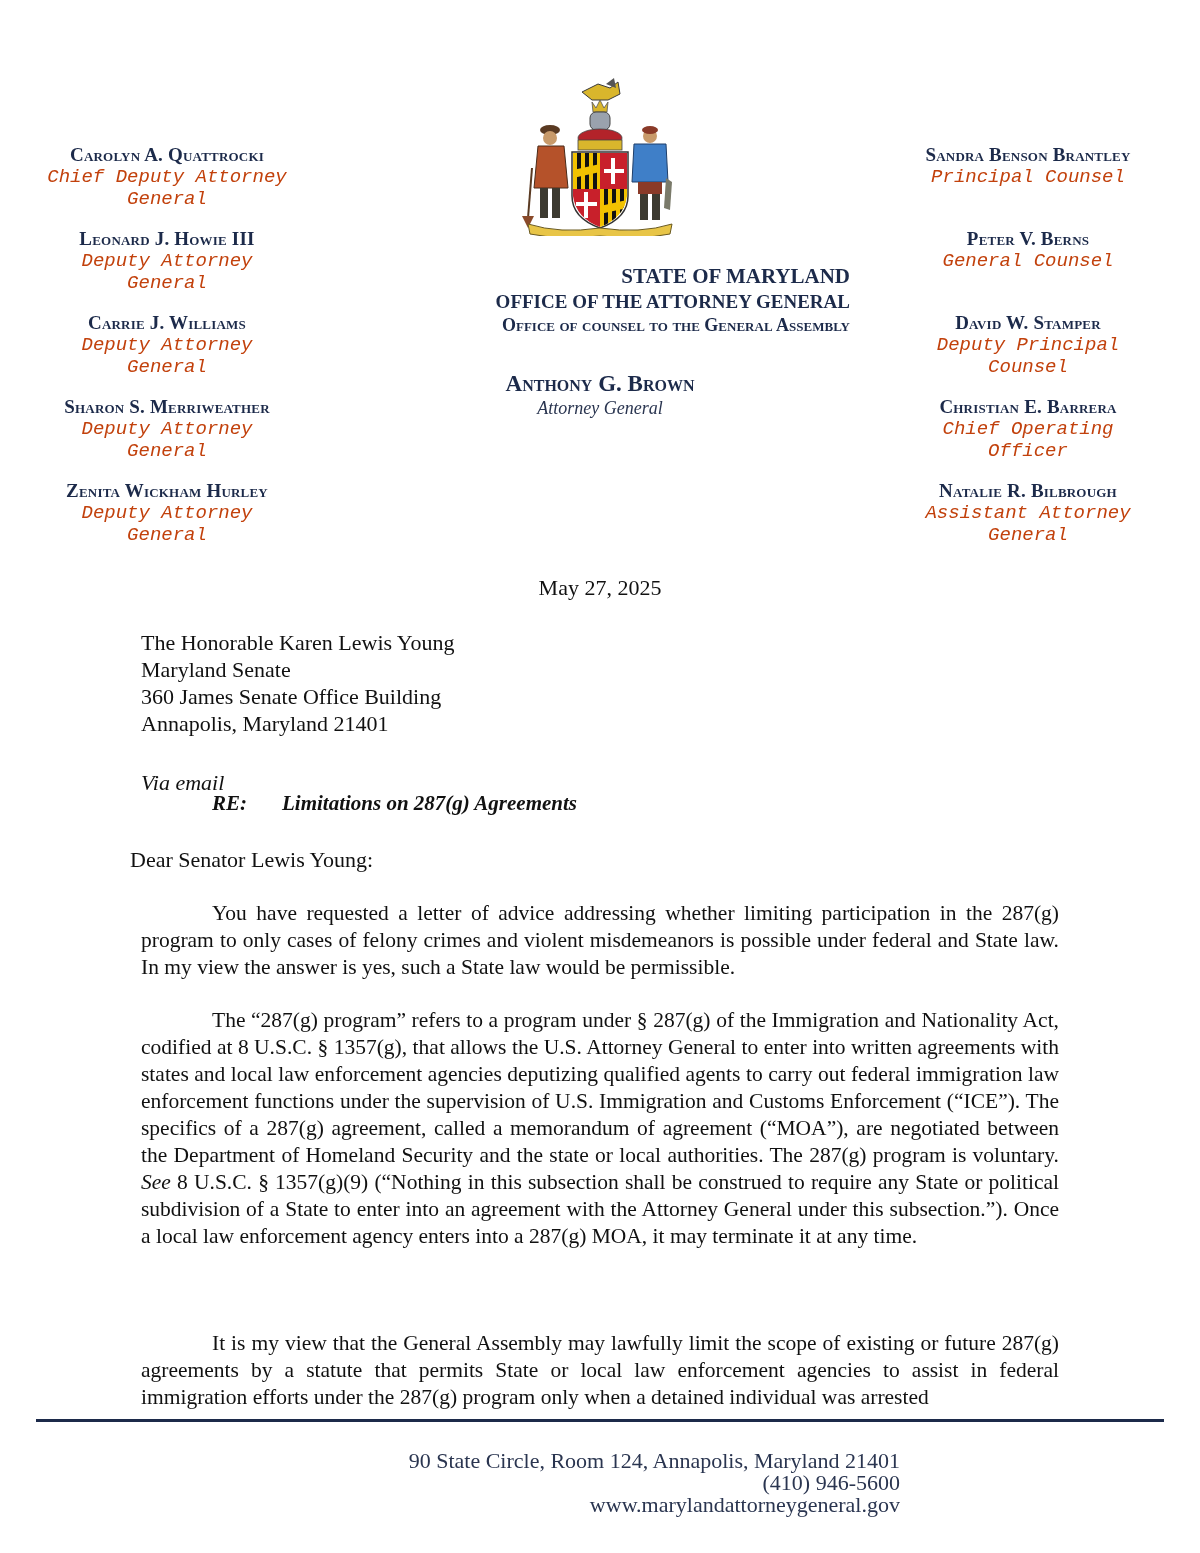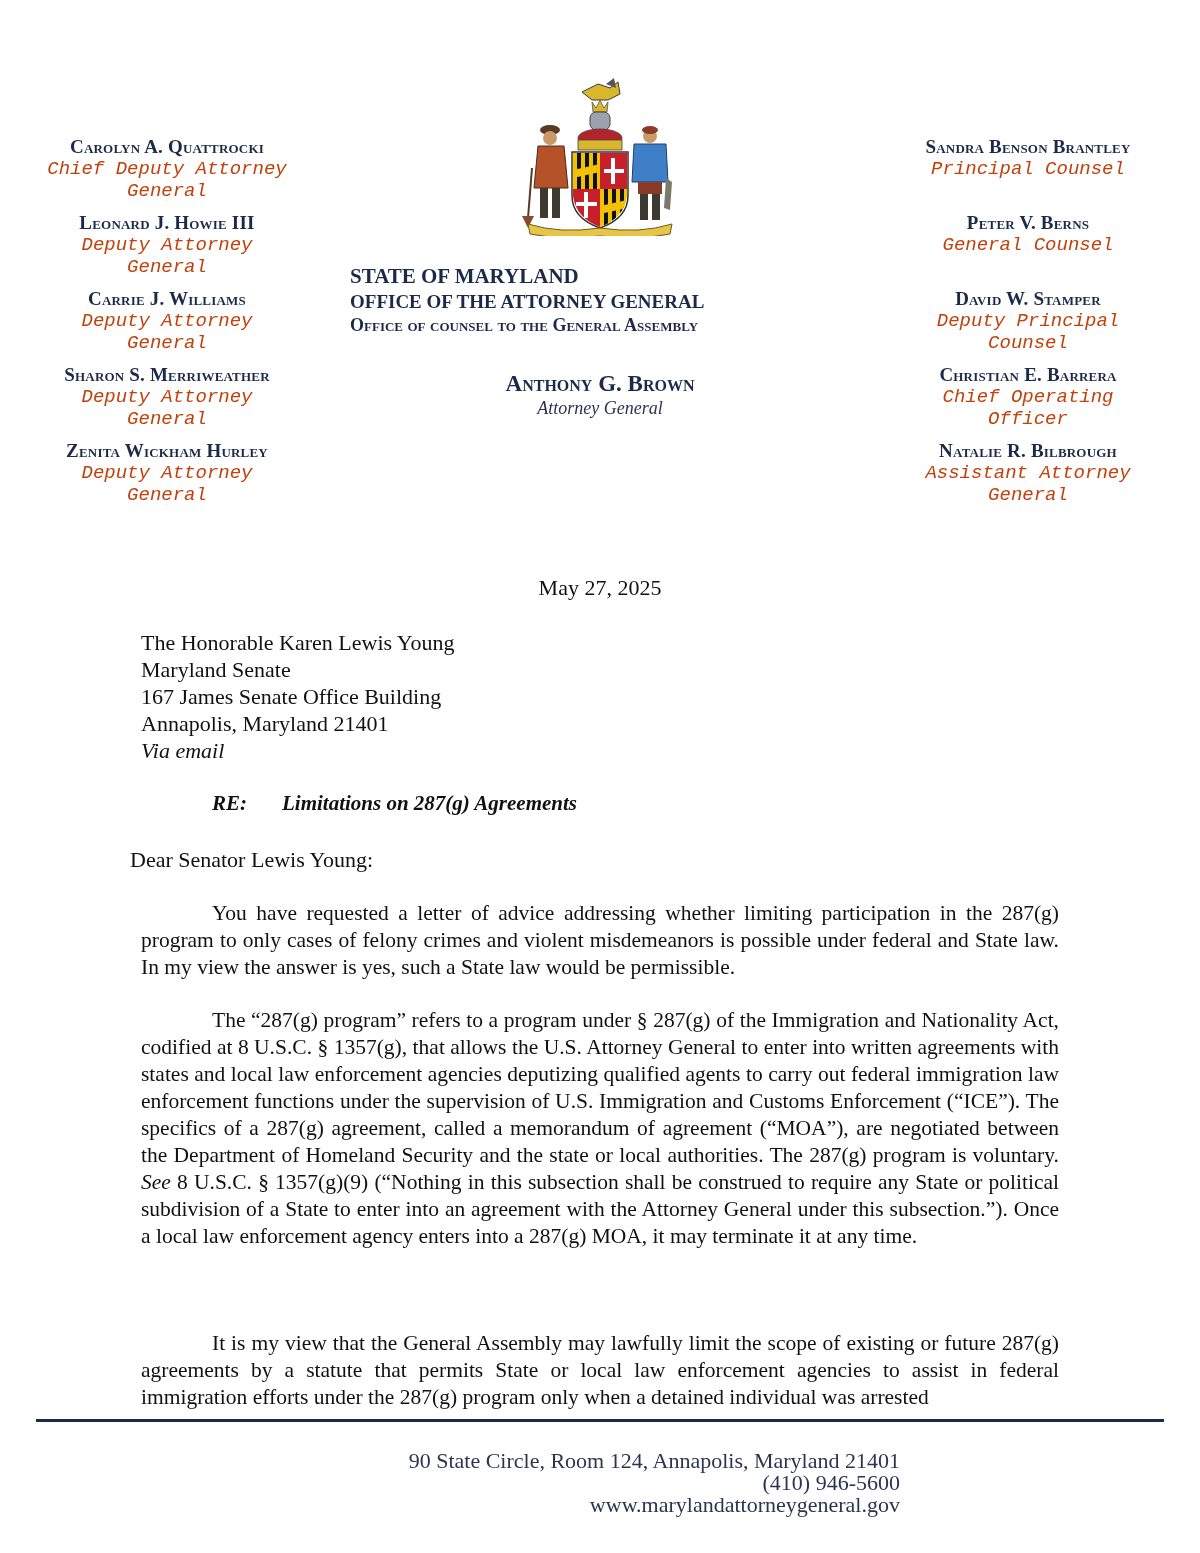--- a/index.html
+++ b/index.html
@@ -1,35 +1,35 @@
 <!DOCTYPE html>
 <html><head>
 <meta charset="utf-8">
 <style>
   html, body { margin:0; padding:0; background:#ffffff; }
   body { width:1200px; height:1553px; position:relative; overflow:hidden;
          font-family:"Liberation Serif", "DejaVu Serif", serif; color:#111; }
   .col { position:absolute; text-align:center; }
-  .staff { margin:8px; }
+  .staff { margin:16px; }
   .staff .nm { font-weight:bold; font-variant:small-caps; font-size:19px; line-height:22px; color:#1c2a4a; letter-spacing:0.2px; }
   .staff .tt { font-style:italic; font-size:19px; line-height:22px; color:#c2410c;font-family:Liberation Mono, monospace; }
   #left-col { left:30px; top:128px; width:274px; }
   #right-col { left:896px; top:128px; width:264px; }
   #left-col .staff, #right-col .staff { height:68px; }
   #seal { position:absolute; left:520px; top:78px; width:160px; height:158px; }
-  #center-head { position:absolute; left:350px; top:264px; width:500px; text-align:left; color:#1c2a4a;font-family:Liberation Serif, serif; }
+  #center-head { position:absolute; left:350px; top:264px; width:500px; text-align:right; color:#1c2a4a;font-family:Liberation Serif, serif; }
   #center-head .l1 { font-weight:bold; font-size:21px; line-height:25px; }
   #center-head .l2 { font-weight:bold; font-size:19px; line-height:25px; }
   #center-head .l3 { font-weight:bold; font-variant:small-caps; font-size:18px; line-height:23px; }
   #ag-name { position:absolute; left:400px; top:370px; width:400px; text-align:center; }
   #ag-name .nm { font-weight:bold; font-variant:small-caps; font-size:23px; line-height:27px; color:#1c2a4a; }
   #ag-name .tt { font-style:italic; font-size:18px; line-height:22px; color:#2a3550; }
   #date { position:absolute; left:400px; top:575px; width:400px; text-align:center; font-size:22px; line-height:26px; }
   #address { position:absolute; left:141px; top:629px; font-size:22px; line-height:27px; }
-  #address .it { font-style:italic; }
+  #address .it { font-style:italic;margin-top:32px; }
   #re { position:absolute; left:212px; top:791px; font-size:21px; font-weight:bold; font-style:italic; }
   #re .lbl { display:inline-block; width:70px; }
   #salutation { position:absolute; left:130px; top:846px; font-size:22px; line-height:27px; }
   .para { position:absolute; left:141px; width:918px; font-size:21.5px; line-height:27px; text-align:justify; text-indent:71px; margin:0; }
   #p1 { top:900px; }
   #p2 { top:1007px; }
   #p3 { top:1330px; }
   .para .it { font-style:italic; }
   #footer-rule { position:absolute; left:36px; top:1419px; width:1128px; height:3px; background:#1c2a4a; }
   #footer { position:absolute; left:300px; top:1450px; width:600px; text-align:right; color:#2a3550; font-size:22px; line-height:22px; }
@@ -160,21 +160,21 @@
 <div id="ag-name">
   <div class="nm">Anthony G. Brown</div>
   <div class="tt">Attorney General</div>
 </div>
 
 <div id="date">May 27, 2025</div>
 
 <div id="address">
   <div>The Honorable Karen Lewis Young</div>
   <div>Maryland Senate</div>
-  <div>167 James Senate Office Building</div>
+  <div>360 James Senate Office Building</div>
   <div>Annapolis, Maryland 21401</div>
   <div class="it">Via email</div>
 </div>
 
 <div id="re">
   <span class="lbl">RE:</span><span>Limitations on 287(g) Agreements</span>
 </div>
 
 <div id="salutation">Dear Senator Lewis Young:</div>
 

